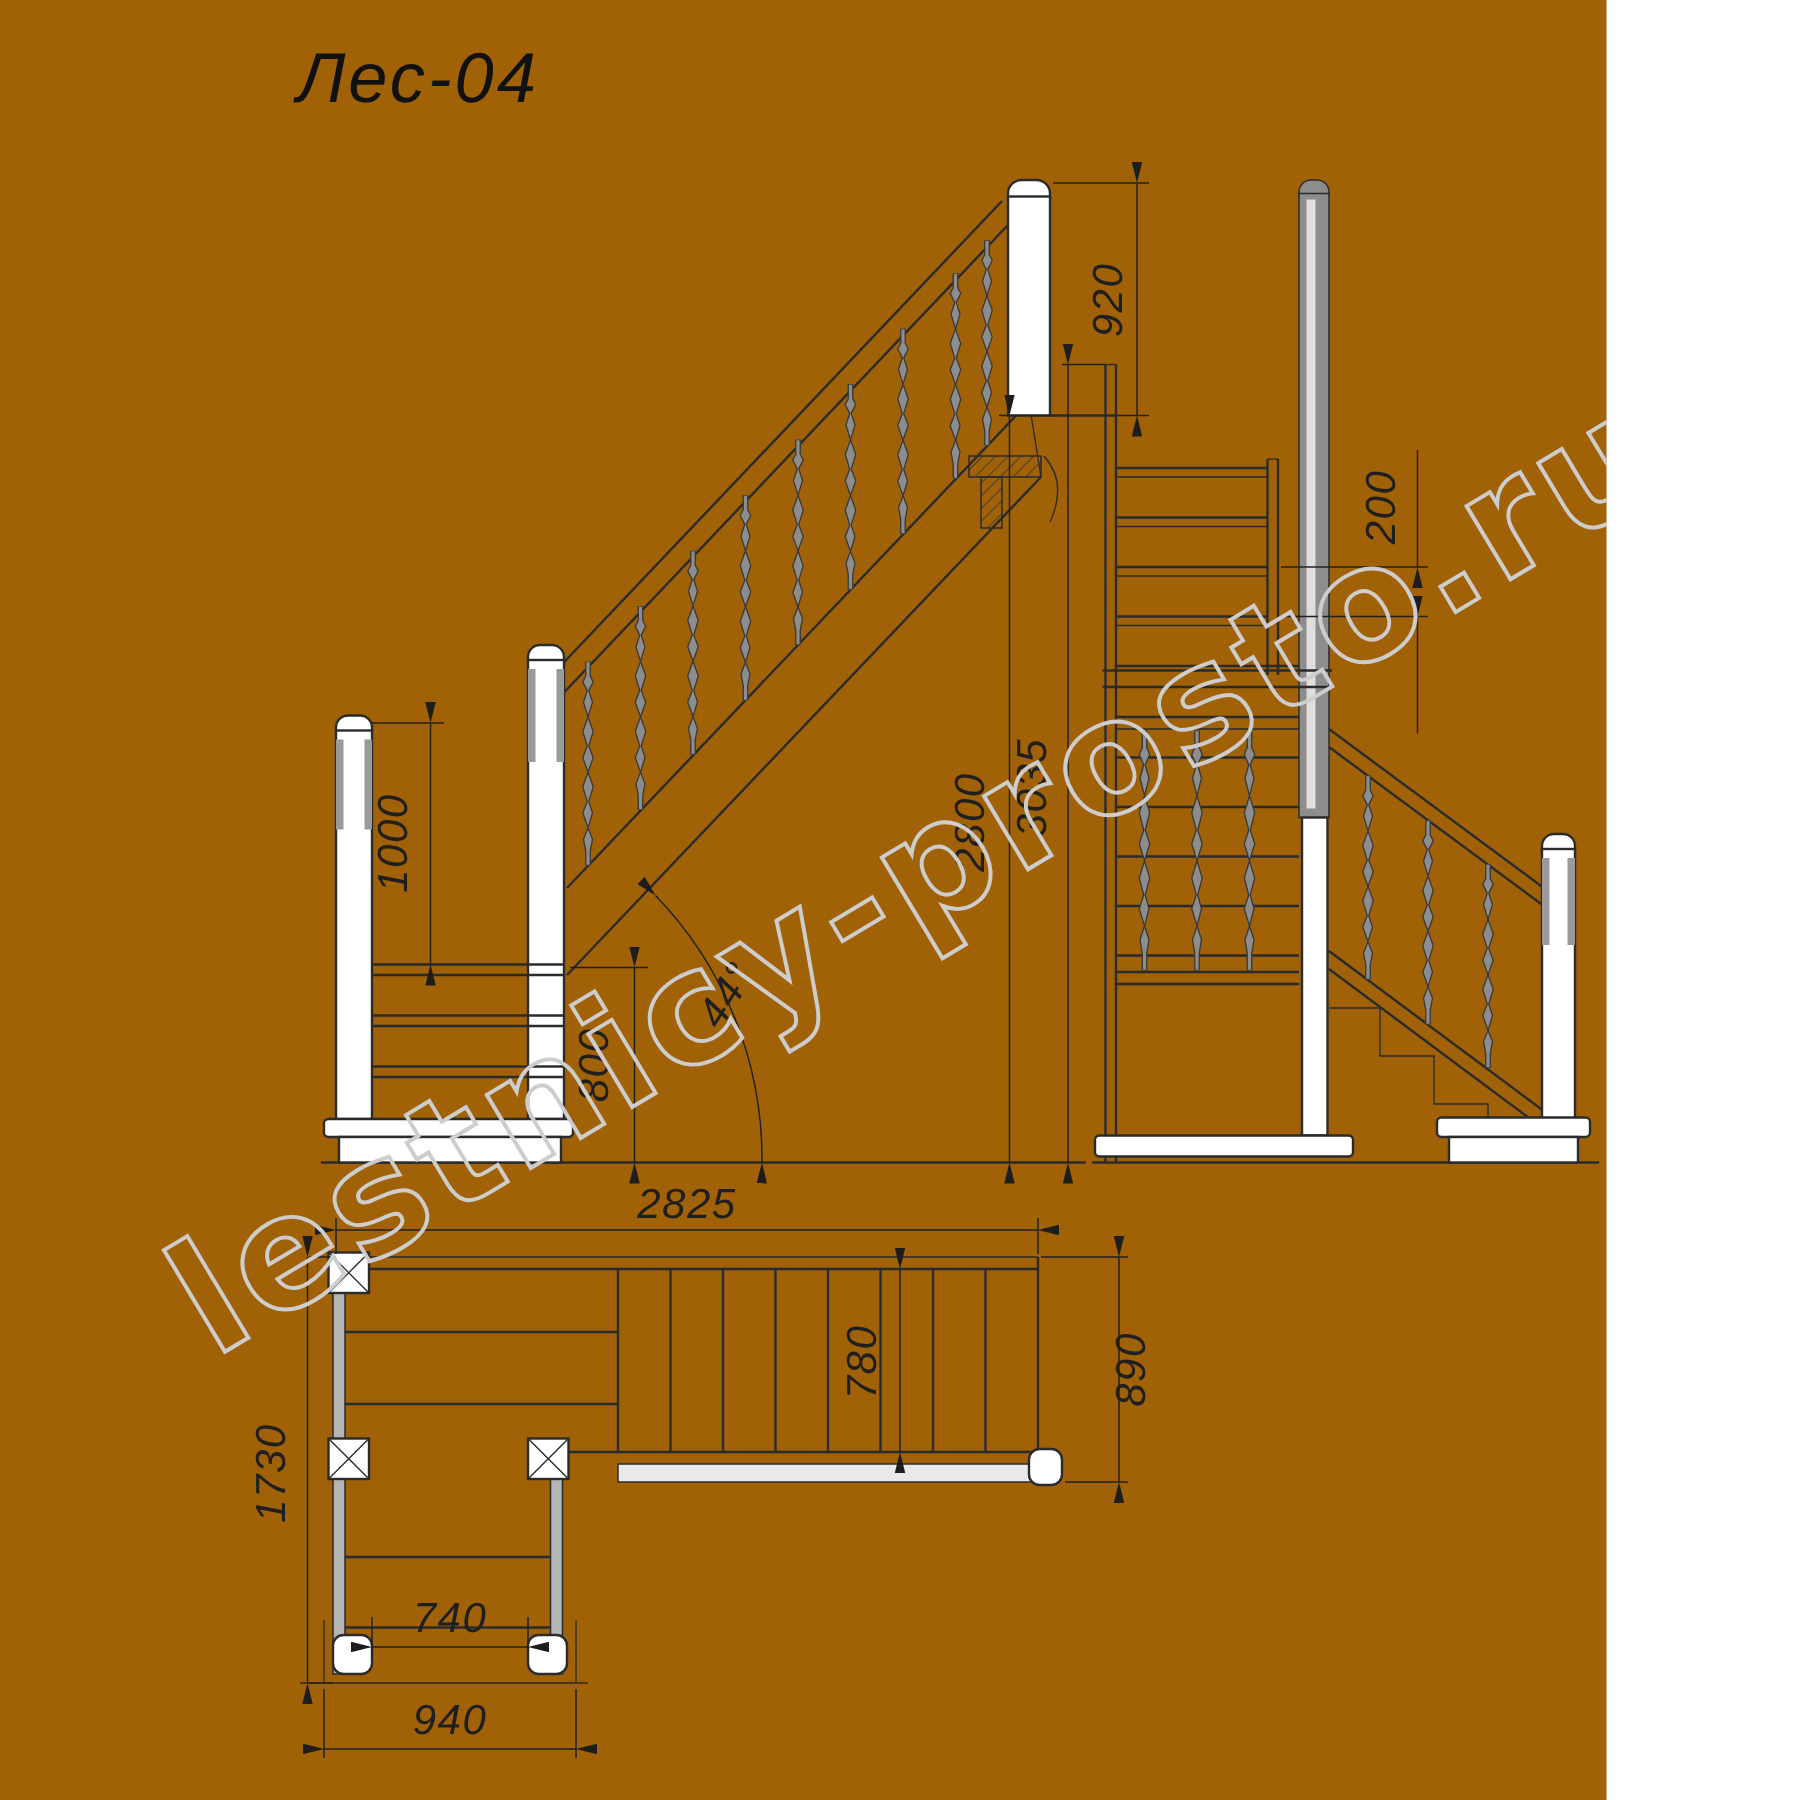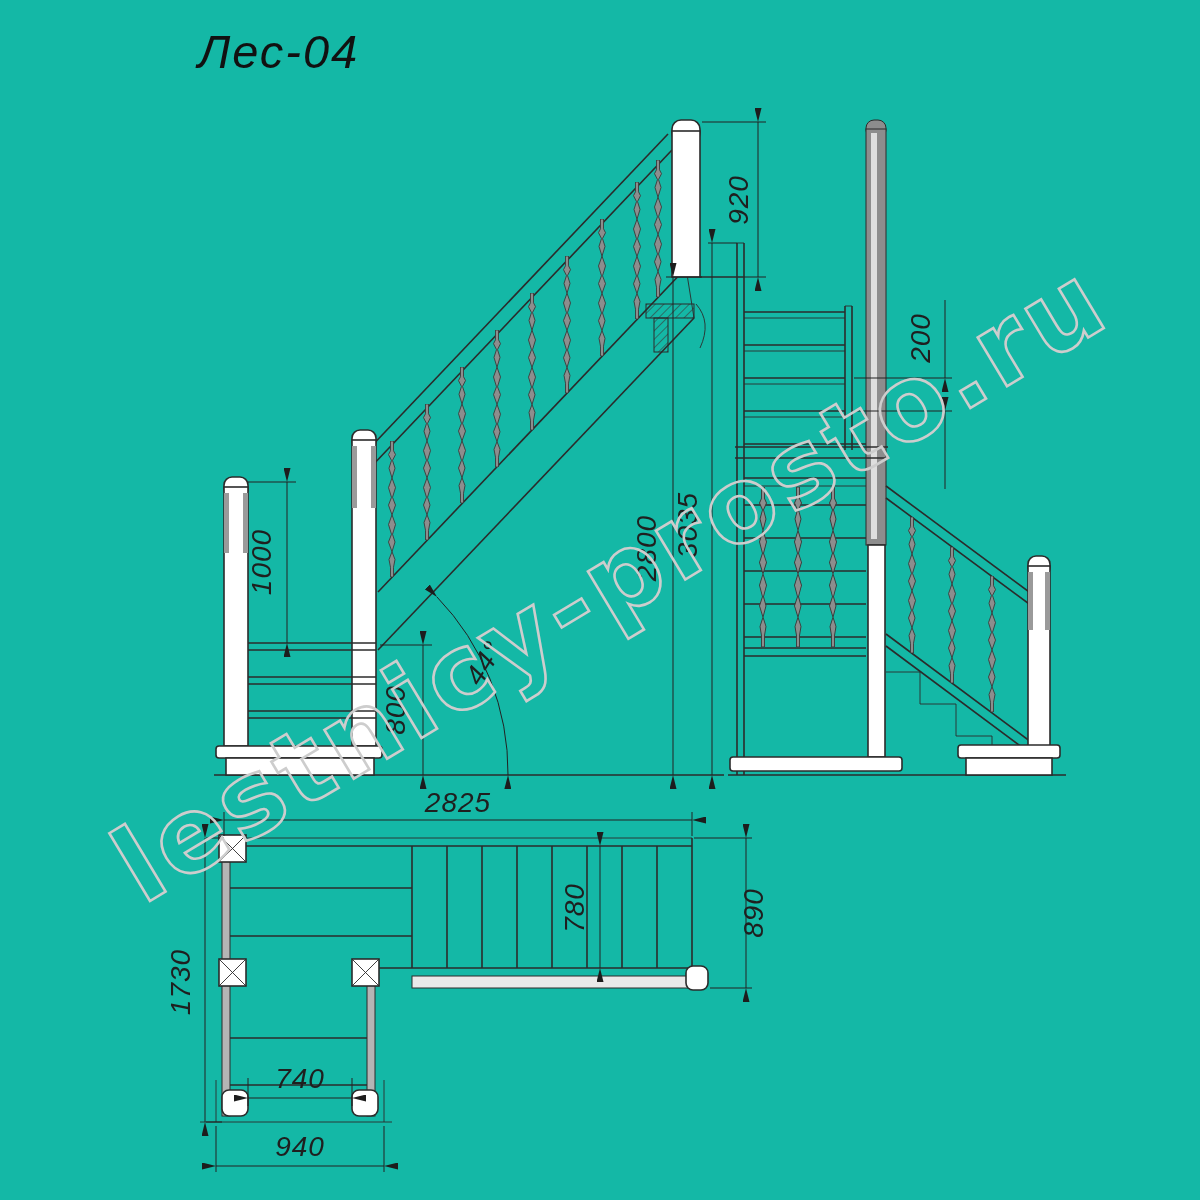--- a/index.html
+++ b/index.html
@@ -1,16 +1,16 @@
 <!DOCTYPE html>
 <html><head>
 <meta charset="utf-8">
 <style>
   html,body{margin:0;padding:0;background:#ffffff;}
-  .page{position:relative;width:1200px;height:1200px;background:#14b8a6;overflow:hidden;}
+  .page{position:relative;width:1071px;height:1200px;background:#a16207;overflow:hidden;}
   svg{display:block;}
   .dim-text{font-family:"Liberation Sans","DejaVu Sans",sans-serif;font-style:italic;font-size:28px;fill:#1f1f1f;letter-spacing:1px;}
   .title-text{font-family:"Liberation Sans","DejaVu Sans",sans-serif;font-style:italic;font-size:47px;fill:#111;letter-spacing:2px;}
   .wm-text{font-family:"DejaVu Sans","Liberation Sans",sans-serif;font-weight:bold;font-size:104px;fill:none;stroke:#cdcdcd;stroke-width:2.6px;letter-spacing:5px;}
   .ln{stroke:#2b2b2b;stroke-width:1.6;fill:none;}
   .thin{stroke:#2b2b2b;stroke-width:0.9;fill:none;}
   .dimln{stroke:#222;stroke-width:1;fill:none;}
   .grayfill{fill:#8d8d8d;stroke:#2b2b2b;stroke-width:1;}
   .whitefill{fill:#ffffff;stroke:#2b2b2b;stroke-width:1.6;}
   .lightband{fill:#e9e9e9;stroke:#2b2b2b;stroke-width:1;}

